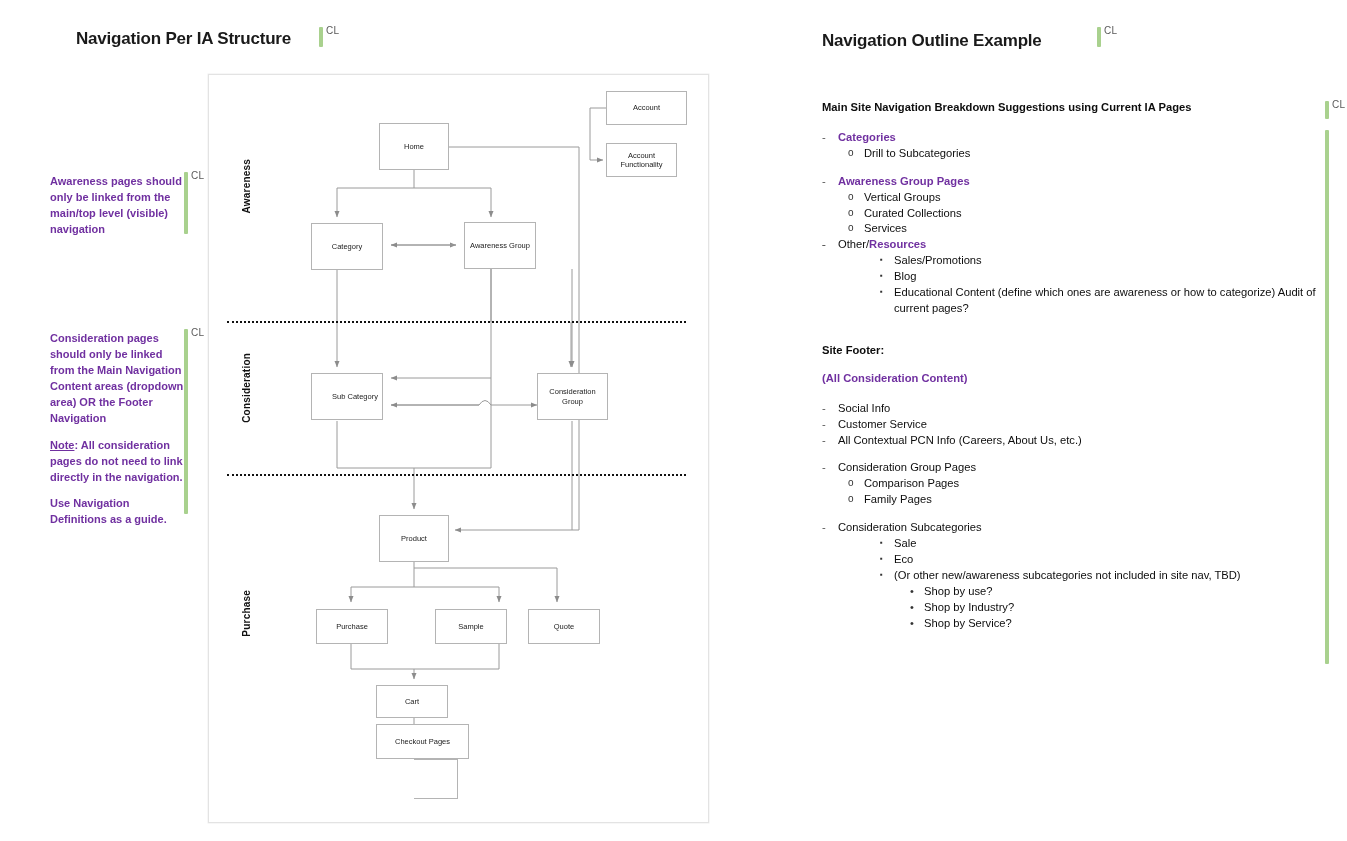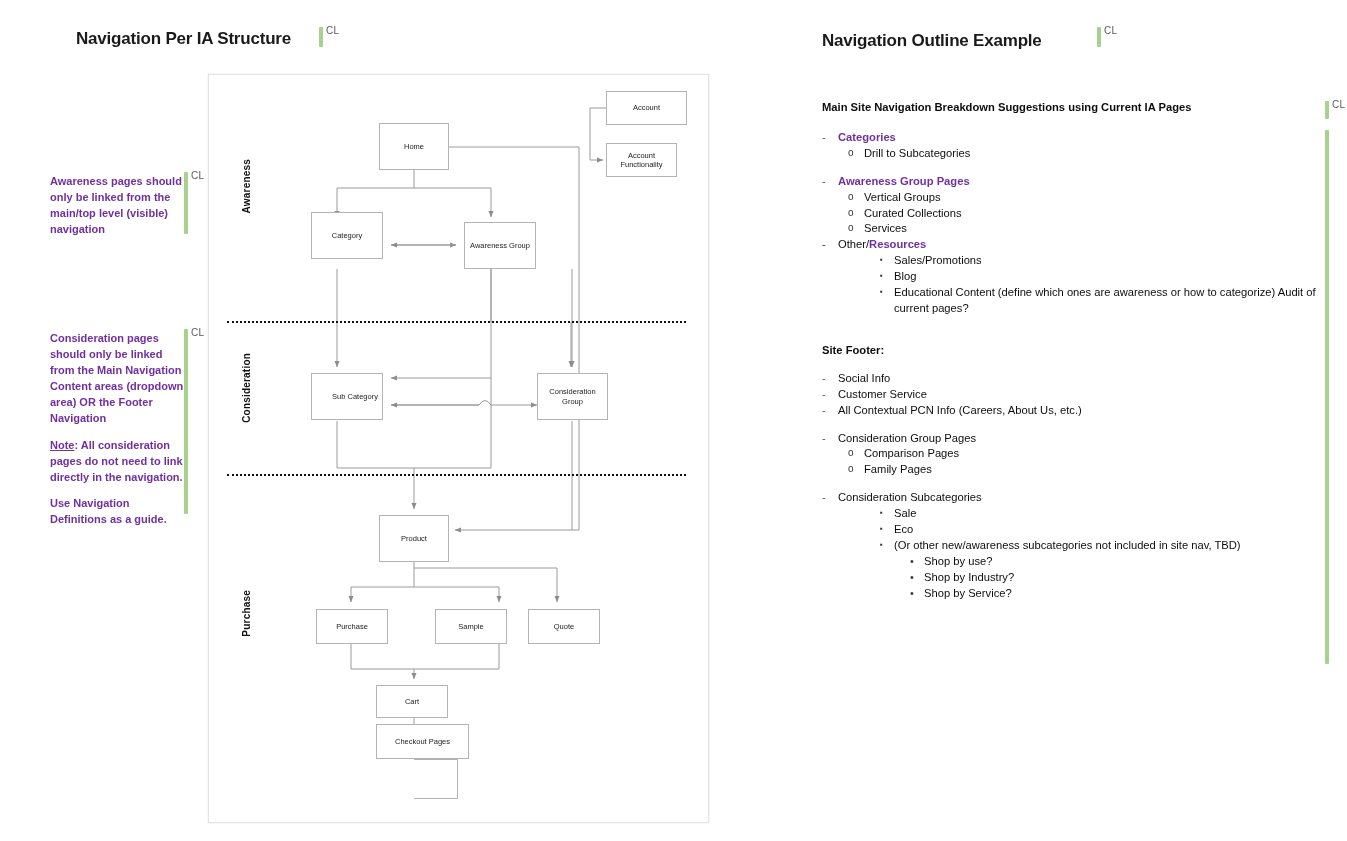--- a/index.html
+++ b/index.html
@@ -226,21 +226,21 @@
 
     <div class="node" style="left:397px; top:16px; width:81px; height:34px;">
       <span>Account</span>
     </div>
     <div class="node" style="left:397px; top:68px; width:71px; height:34px;">
       <span>Account Functionality</span>
     </div>
     <div class="node" style="left:170px; top:48px; width:70px; height:47px;">
       <span>Home</span>
     </div>
-    <div class="node" style="left:102px; top:137px; width:72px; height:47px;align-items:center;">
+    <div class="node" style="left:102px; top:148px; width:72px; height:47px;align-items:center;">
       <span>Category</span>
     </div>
     <div class="node" style="left:255px; top:147px; width:72px; height:47px;">
       <span>Awareness Group</span>
     </div>
     <div class="node" style="left:102px; top:298px; width:72px; height:47px;padding-left:16px;">
       <span>Sub Category</span>
     </div>
     <div class="node" style="left:328px; top:298px; width:71px; height:47px;">
       <span>Consideration Group</span>
@@ -316,20 +316,21 @@
       <span>Blog</span>
     </div>
     <div class="ol-row lvl3">
       <span class="bullet">▪</span>
       <span>Educational Content (define which ones are awareness or how to categorize) Audit of current pages?</span>
     </div>
 
     <div class="gap-lg"></div>
 
     <div class="ol-head" style="margin-bottom:12px;">Site Footer:</div>
+    <div class="purple" style="margin-bottom:14px;">(All Consideration Content)</div>
 
     <div class="ol-row">
       <span class="dash">-</span>
       <span>Social Info</span>
     </div>
     <div class="ol-row">
       <span class="dash">-</span>
       <span>Customer Service</span>
     </div>
     <div class="ol-row">

